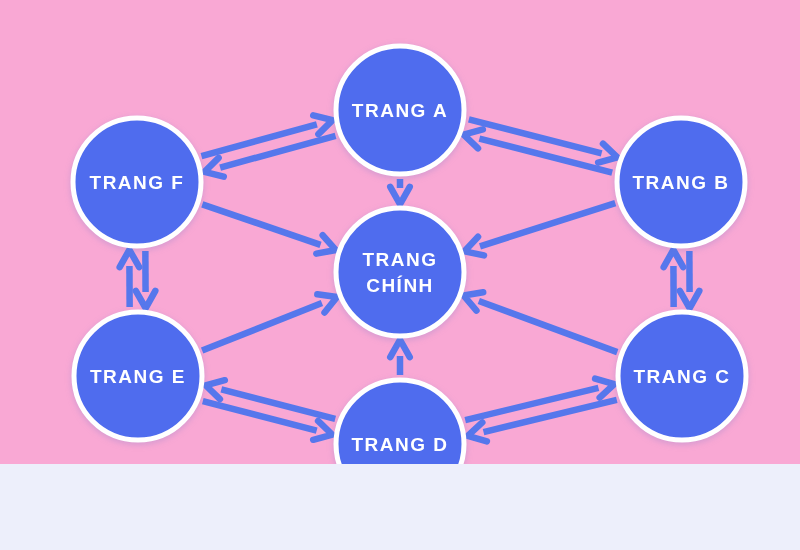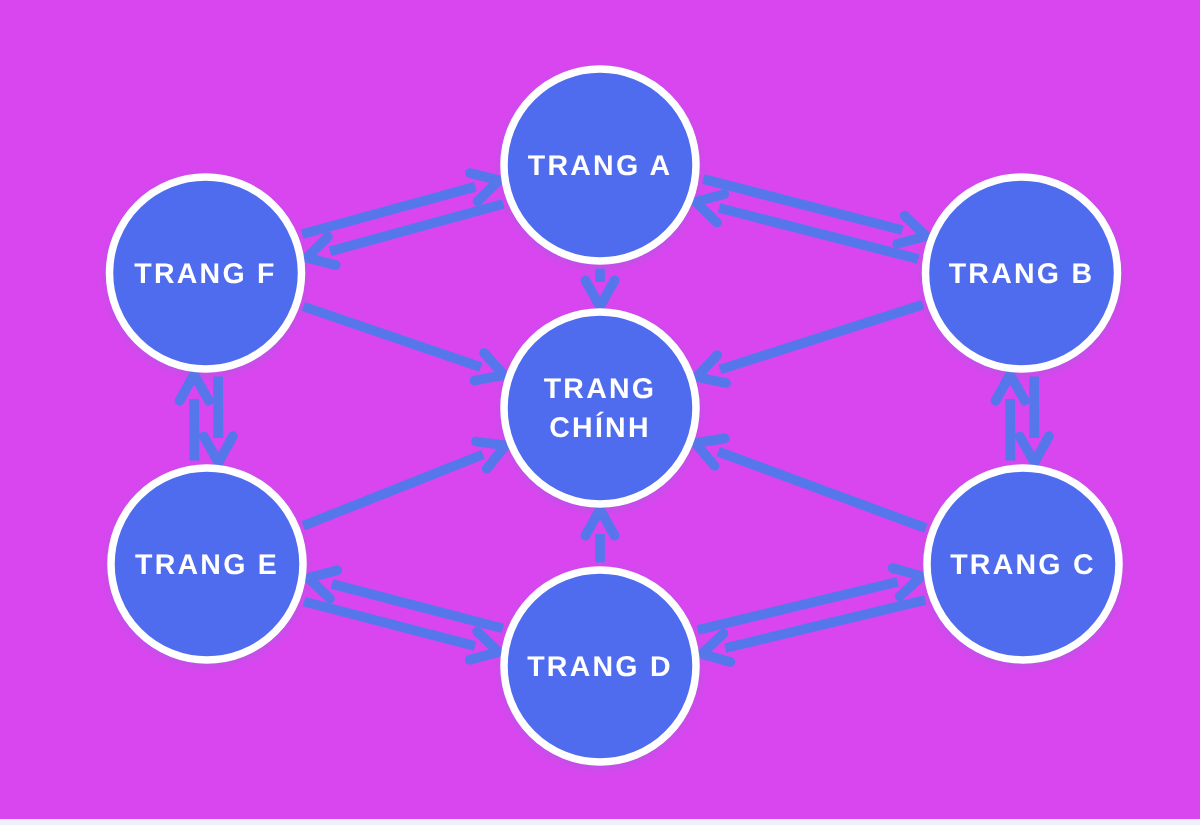--- a/index.html
+++ b/index.html
@@ -3,22 +3,22 @@
 <meta charset="utf-8">
 <style>
   html, body { margin: 0; padding: 0; }
   body {
     background: #edeffb;
     font-family: "Liberation Sans", "DejaVu Sans", sans-serif;
   }
   .stage {
     position: relative;
     width: 800px;
-    height: 546px;
-    background: #d946ef;
+    height: 464px;
+    background: #f9a8d4;
     overflow: hidden;
   }
   svg text {
     font-family: "Liberation Sans", "DejaVu Sans", sans-serif;
     font-weight: bold;
     letter-spacing: 1.5px;
   }
   .node-circle {
     filter: drop-shadow(0 2px 3px rgba(110, 120, 200, 0.28));
   }

